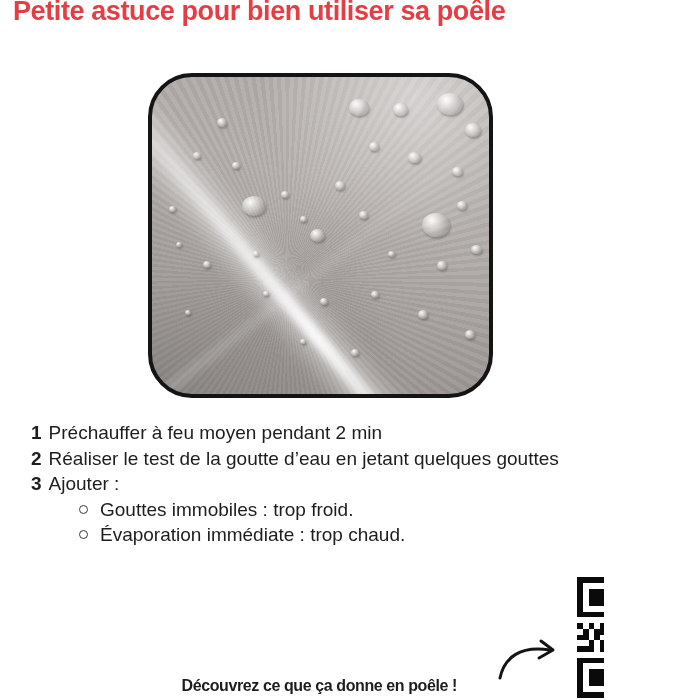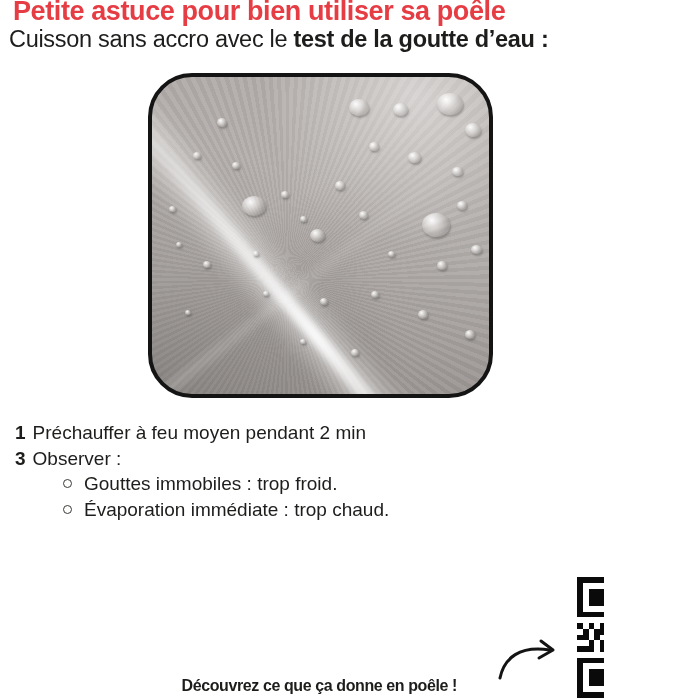--- a/index.html
+++ b/index.html
@@ -29,21 +29,21 @@
           transform:rotate(50deg);filter:blur(3px);
           background:linear-gradient(to right, rgba(255,255,255,0), rgba(255,255,255,.5) 35%, rgba(255,255,255,.9) 70%, rgba(255,255,255,.35));}
   .streakFaint{position:absolute;left:-40px;top:180px;width:440px;height:8px;
           transform:rotate(-38deg);filter:blur(4px);
           background:linear-gradient(to right, rgba(255,255,255,.25), rgba(255,255,255,0));}
   .drop{position:absolute;border-radius:50%;
         background:radial-gradient(circle at 35% 30%, rgba(255,255,255,.95) 0%, rgba(232,230,228,.6) 35%, rgba(140,137,134,.35) 70%, rgba(95,92,90,.3) 100%);
         box-shadow:1px 2px 2px rgba(70,68,66,.35);filter:blur(.4px);}
 
   
-  .steps{position:absolute;left:15px;top:420px;font-size:19px;line-height:25.6px;}
+  .steps{position:absolute;left:31px;top:420px;font-size:19px;line-height:25.6px;}
   .step .num{font-weight:bold;margin-right:7px;}
   .bullets{margin:0;}
   .bullet{display:flex;align-items:center;padding-left:48px;line-height:25.4px;}
   .ring{width:7px;height:7px;border:1.6px solid #3a3a38;border-radius:50%;
         margin-right:12px;flex:0 0 auto;}
   .step4{margin-top:8px;}
 
   
   .cta{position:absolute;right:147px;top:677px;font-size:16px;font-weight:bold;
        letter-spacing:-0.4px;white-space:nowrap;}
@@ -53,21 +53,20 @@
       background:#fff;}
   .qcell{background:#fff;}
   .qcell.on{background:#0a0a0a;}
 </style>
 </head>
 <body>
 
 <div class="canvas">
 
   <div class="title">Petite astuce pour bien utiliser sa poêle</div>
-  <div class="subtitle"><span>Cuisson sans accro avec le </span><span class="b">test de la goutte d’eau :</span></div>
 
   <div class="photo">
     <div class="streak"></div>
     <div class="streakFaint"></div>
     <div class="streakCore"></div>
   <div class="drop" style="left: 26.7%; top: 37.5%; width: 24px; height: 20px;"></div>
       <div class="drop" style="left: 80%; top: 43%; width: 28px; height: 24px;"></div>
       <div class="drop" style="left: 47%; top: 48%; width: 15px; height: 13px;"></div>
       <div class="drop" style="left: 58.5%; top: 6.8%; width: 20px; height: 17px;"></div>
       <div class="drop" style="left: 71.6%; top: 8.3%; width: 15px; height: 13px;"></div>
@@ -96,21 +95,22 @@
       <div class="drop" style="left: 59.1%; top: 85.8%; width: 8px; height: 7px;"></div>
       <div class="drop" style="left: 44%; top: 82.8%; width: 6px; height: 5px;"></div>
       <div class="drop" style="left: 4.9%; top: 40.6%; width: 7px; height: 6px;"></div>
       <div class="drop" style="left: 7%; top: 52%; width: 6px; height: 5px;"></div>
       <div class="drop" style="left: 30%; top: 55%; width: 6px; height: 5px;"></div>
       <div class="drop" style="left: 70%; top: 55%; width: 7px; height: 6px;"></div>
     </div>
 
   <div class="steps">
     <div class="step"><span class="num">1</span><span>Préchauffer à feu moyen pendant 2 min</span></div>
-    <div class="step"><span class="num">3</span><span>Observer :</span></div>
+    <div class="step"><span class="num">2</span><span>Réaliser le test de la goutte d’eau en jetant quelques gouttes</span></div>
+    <div class="step"><span class="num">3</span><span>Ajouter :</span></div>
 
     <div class="bullets">
       <div class="bullet">
           <span class="ring"></span>
           <span>Gouttes immobiles : trop froid.</span>
         </div>
       <div class="bullet">
           <span class="ring"></span>
           <span>Évaporation immédiate : trop chaud.</span>
         </div>

